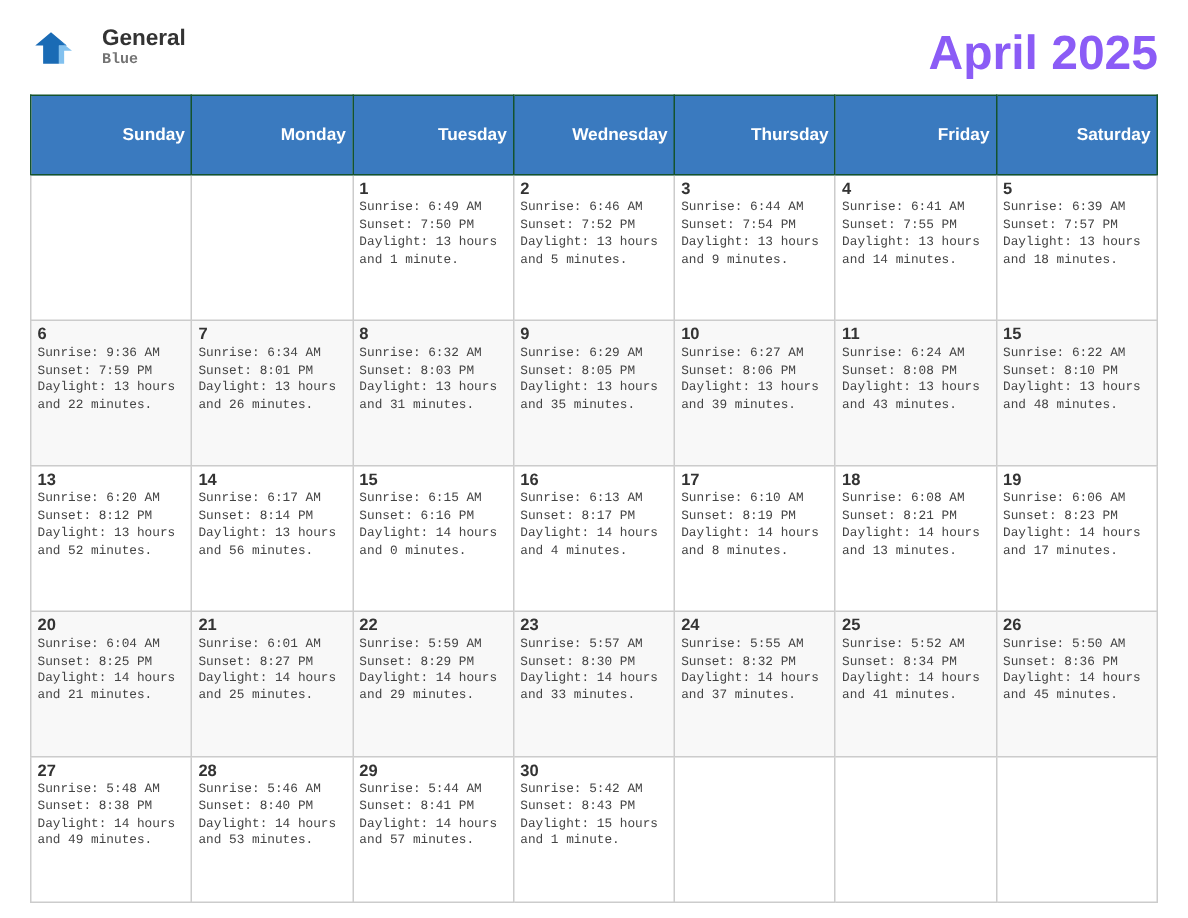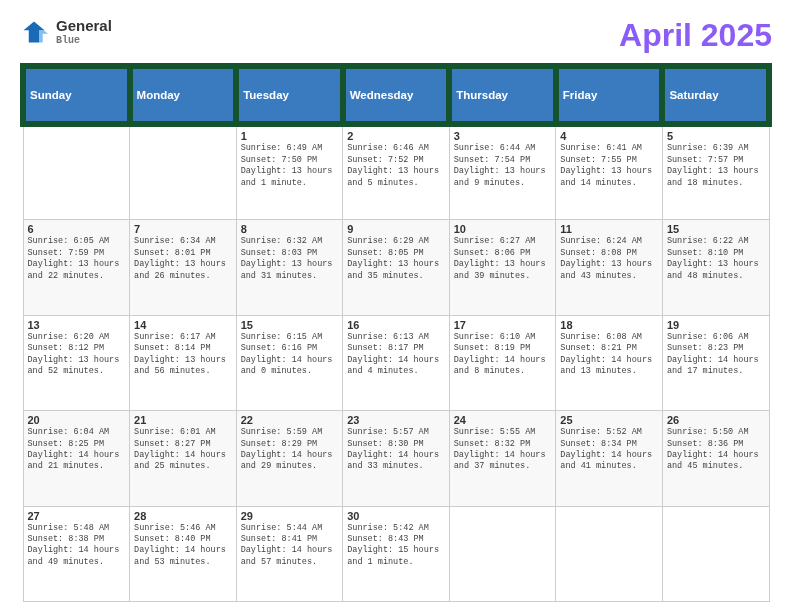--- a/index.html
+++ b/index.html
@@ -19,21 +19,21 @@
     }
     .header {
       display: flex;
       justify-content: space-between;
       align-items: flex-start;
       margin-bottom: 10px;
     }
     .logo {
       display: flex;
       align-items: center;
-      gap: 8px;
+      gap: 20px;
     }
     .logo-text {
       display: flex;
       flex-direction: column;
       line-height: 1.1;
     }
     .logo-general {
       font-size: 15px;
       font-weight: bold;
       color: #333;
@@ -67,22 +67,22 @@
       border-collapse: collapse;
       width: 100%;
       table-layout: fixed;
     }
     .calendar th {
       background-color: #3a7abf;
       color: #fff;
       font-size: 11.5px;
       font-weight: bold;
       padding: 20px 4px;
-      text-align: left;
-      border: 6px solid #14532d;
+      text-align: right;
+      border: 1px solid #14532d;
     }
     .calendar td {
       border: 1px solid #ccc;
       vertical-align: top;
       padding: 3px 4px;
       font-size: 9px;
       color: #333;
       width: 14.28%;
       height: 82px;
     }
@@ -167,21 +167,21 @@
           <td>
             <span class="day-num">5</span>
             <div class="day-info">Sunrise: 6:39 AM
 Sunset: 7:57 PM
 Daylight: 13 hours and 18 minutes.</div>
           </td>
         </tr>
         <tr>
           <td>
             <span class="day-num">6</span>
-            <div class="day-info">Sunrise: 6:05 AM
+            <div class="day-info">Sunrise: 9:36 AM
 Sunset: 7:59 PM
 Daylight: 13 hours and 22 minutes.</div>
           </td>
           <td>
             <span class="day-num">7</span>
             <div class="day-info">Sunrise: 6:34 AM
 Sunset: 8:01 PM
 Daylight: 13 hours and 26 minutes.</div>
           </td>
           <td>

